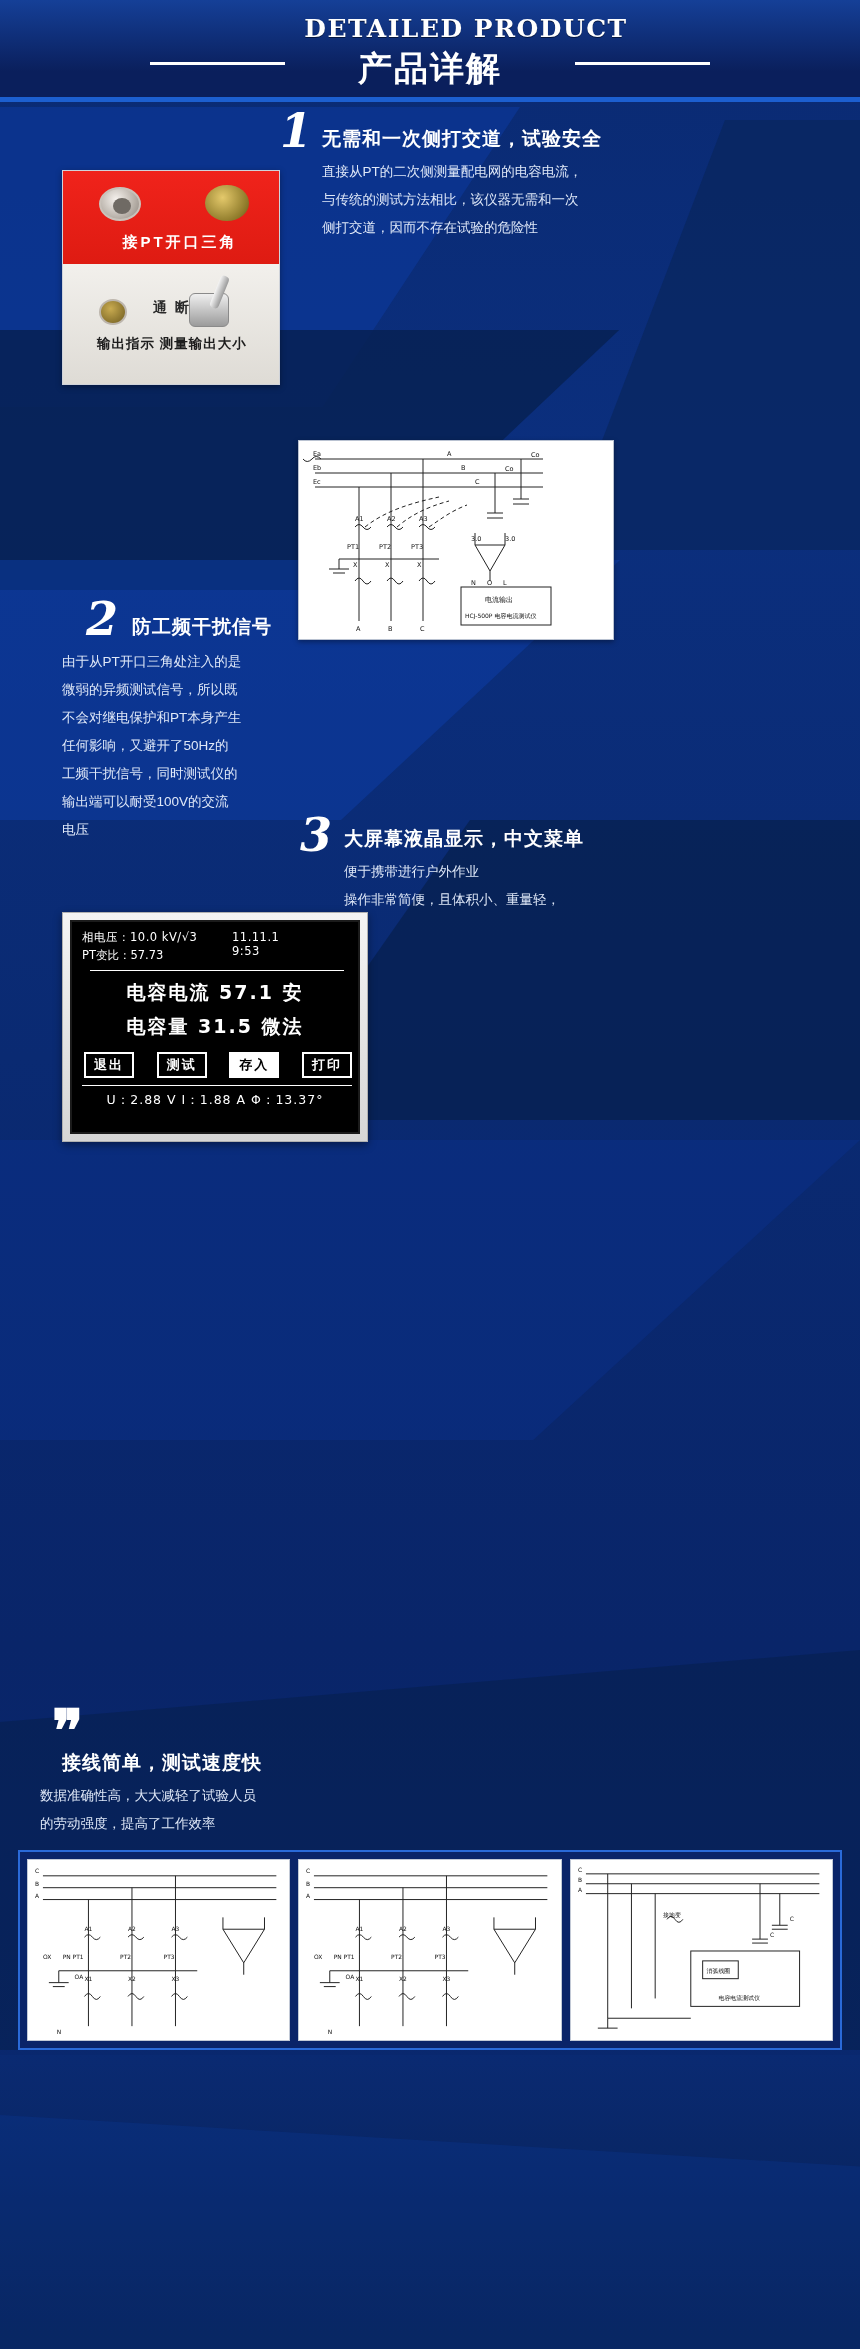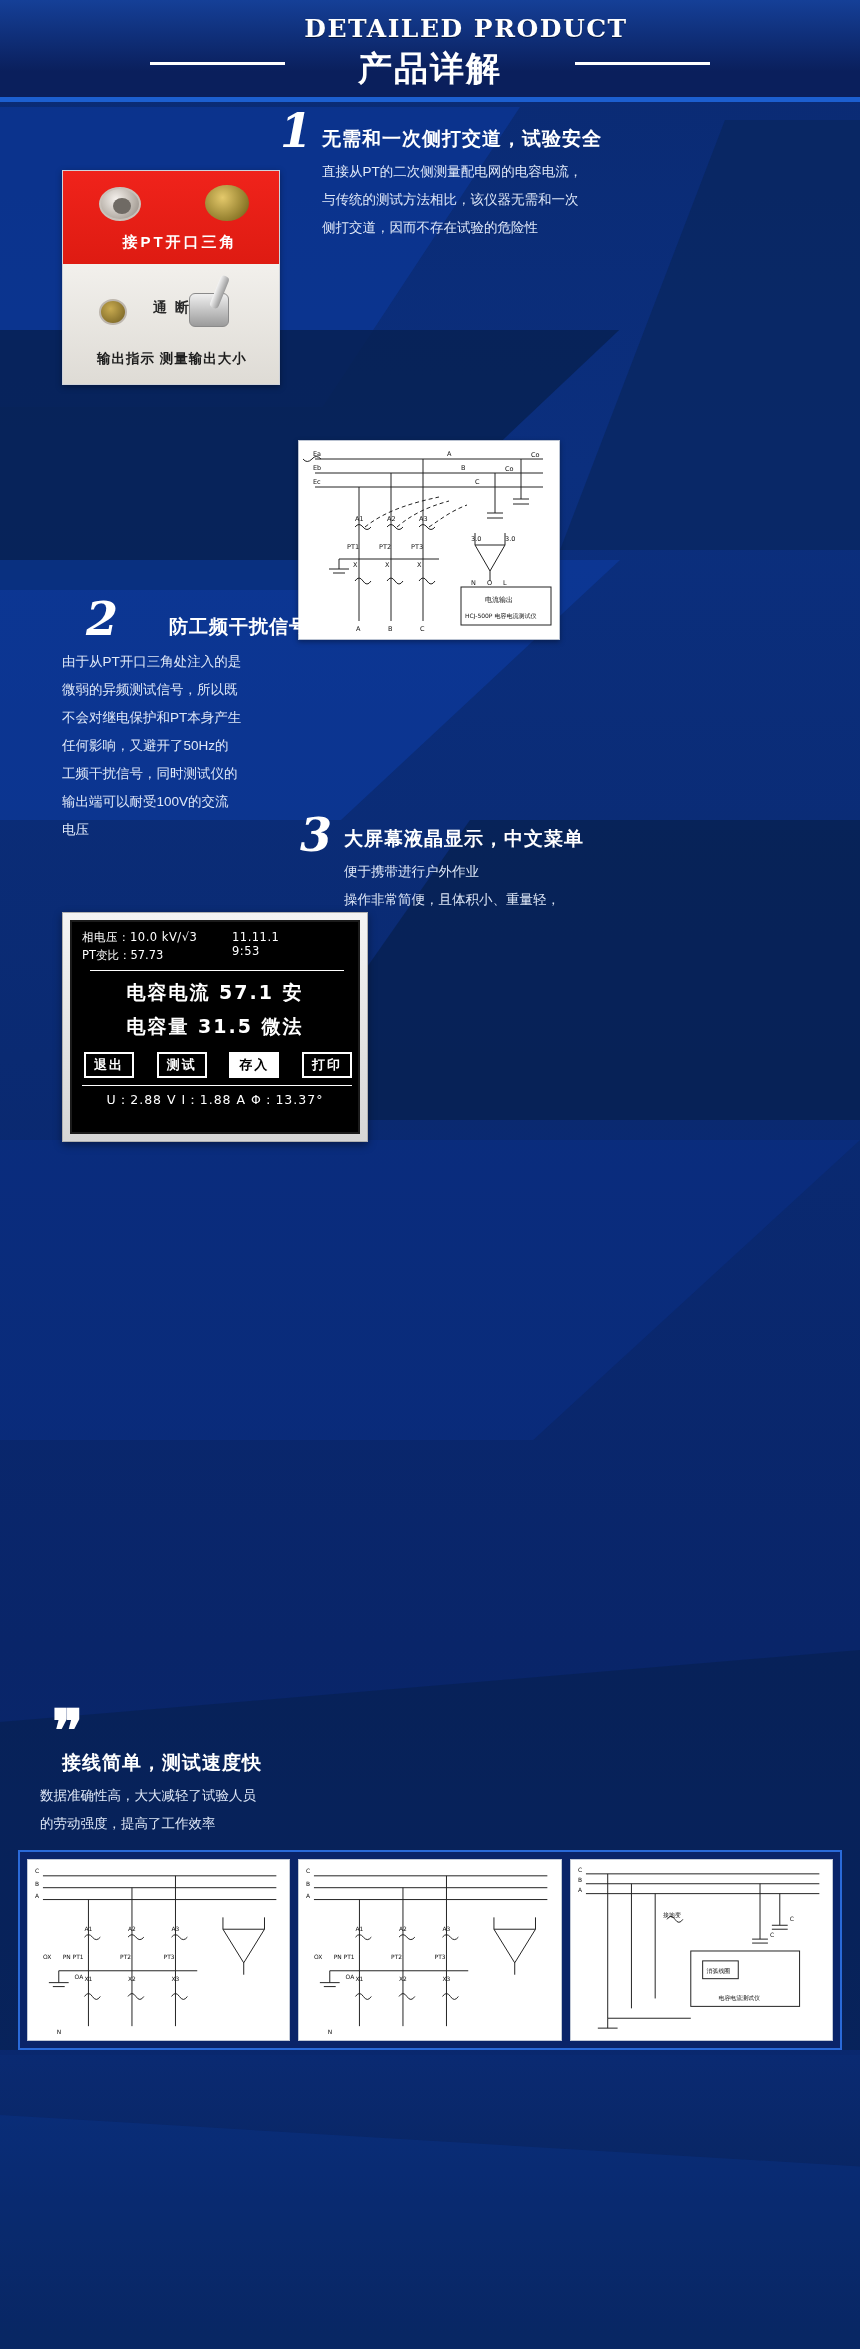--- a/index.html
+++ b/index.html
@@ -160,27 +160,27 @@
     position:absolute; left:152px; top:104px; width:9px; height:34px;
     background: linear-gradient(90deg,#f4f4f4,#9a9a9a);
     transform: rotate(22deg);
     border-radius:4px;
   }
   .photo1 .lbl-mid {
     position:absolute; left:0; top:128px; width:218px; text-align:center;
     font-weight:bold; font-size:14px; color:#2a2a2a; letter-spacing:2px;
   }
   .photo1 .lbl-bot {
-    position:absolute; left:0; top:179px; width:218px; text-align:center;
+    position:absolute; left:0; top:164px; width:218px; text-align:center;
     font-weight:bold; font-size:13.5px; color:#1d1d1d; letter-spacing:1px;
   }
 
   
   .sch1 {
-    position:absolute; left:298px; top:440px; width:262px; height:200px;
+    position:absolute; left:298px; top:440px; width:316px; height:200px;
     background:#ffffff; border:1px solid #b9c2d1;
     box-shadow:0 2px 5px rgba(0,0,0,.35);
   }
   .sch1 svg, .sch2 svg, .sch3 svg, .sch4 svg { display:block; }
 
   
   .lcd-frame {
     position:absolute; left:62px; top:912px; width:306px; height:230px;
     background: linear-gradient(180deg,#f4f4f4,#d6d6d6);
     border:1px solid #b0b0b0; padding:7px;
@@ -349,21 +349,21 @@
         <text x="204" y="144">L</text>
       </g>
       <g font-family="DejaVu Sans" fill="#111">
         <text x="186" y="161" font-size="7">电流输出</text>
         <text x="166" y="177" font-size="6">HCJ-500P 电容电流测试仪</text>
       </g>
     </svg>
   </div>
 
   <div class="num" style="left:86px; top:596px;">2</div>
-  <div class="sec-title" style="left:132px; top:614px;margin-left:37px;">防工频干扰信号</div>
+  <div class="sec-title" style="left:132px; top:614px;">防工频干扰信号</div>
   <div class="sec-body" style="left:62px; top:648px; width:250px;">
     <div>由于从PT开口三角处注入的是</div>
     <div>微弱的异频测试信号，所以既</div>
     <div>不会对继电保护和PT本身产生</div>
     <div>任何影响，又避开了50Hz的</div>
     <div>工频干扰信号，同时测试仪的</div>
     <div>输出端可以耐受100V的交流</div>
     <div>电压</div>
   </div>
 

